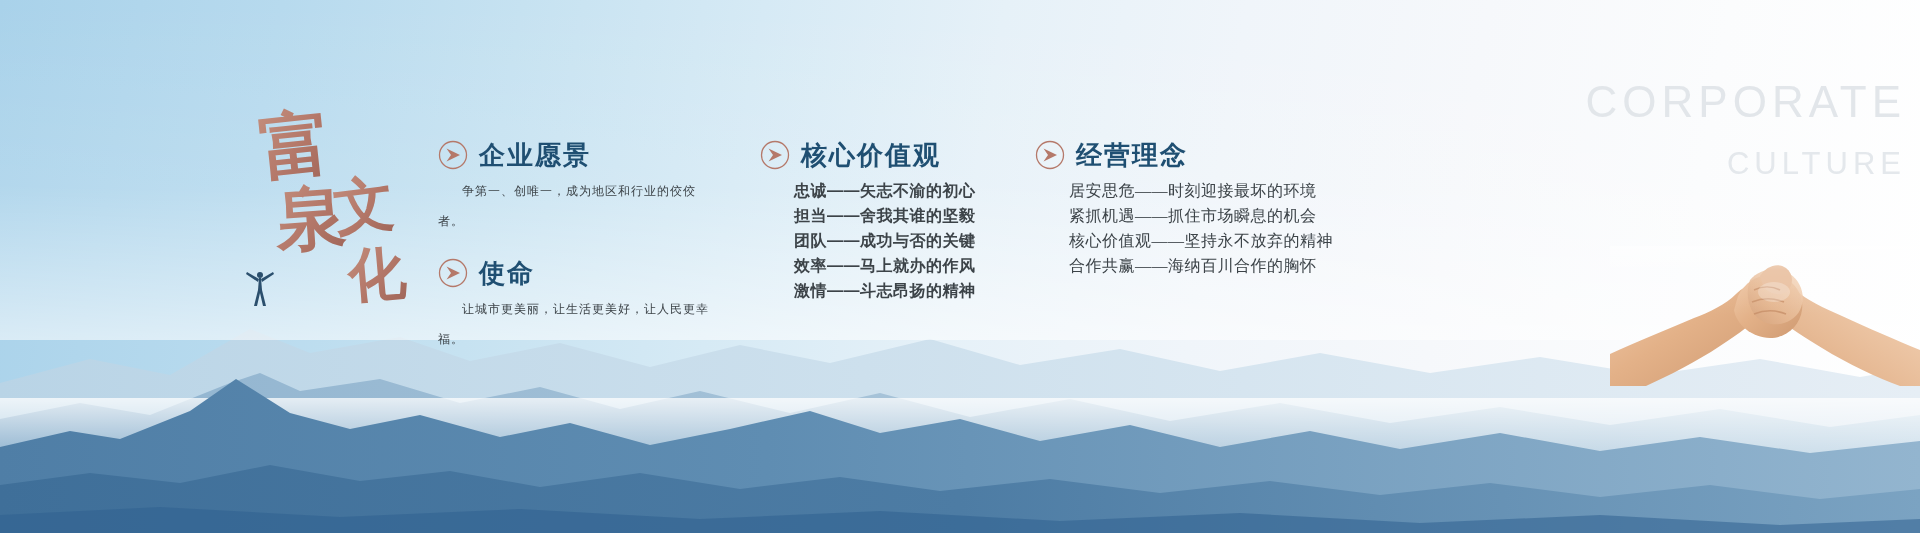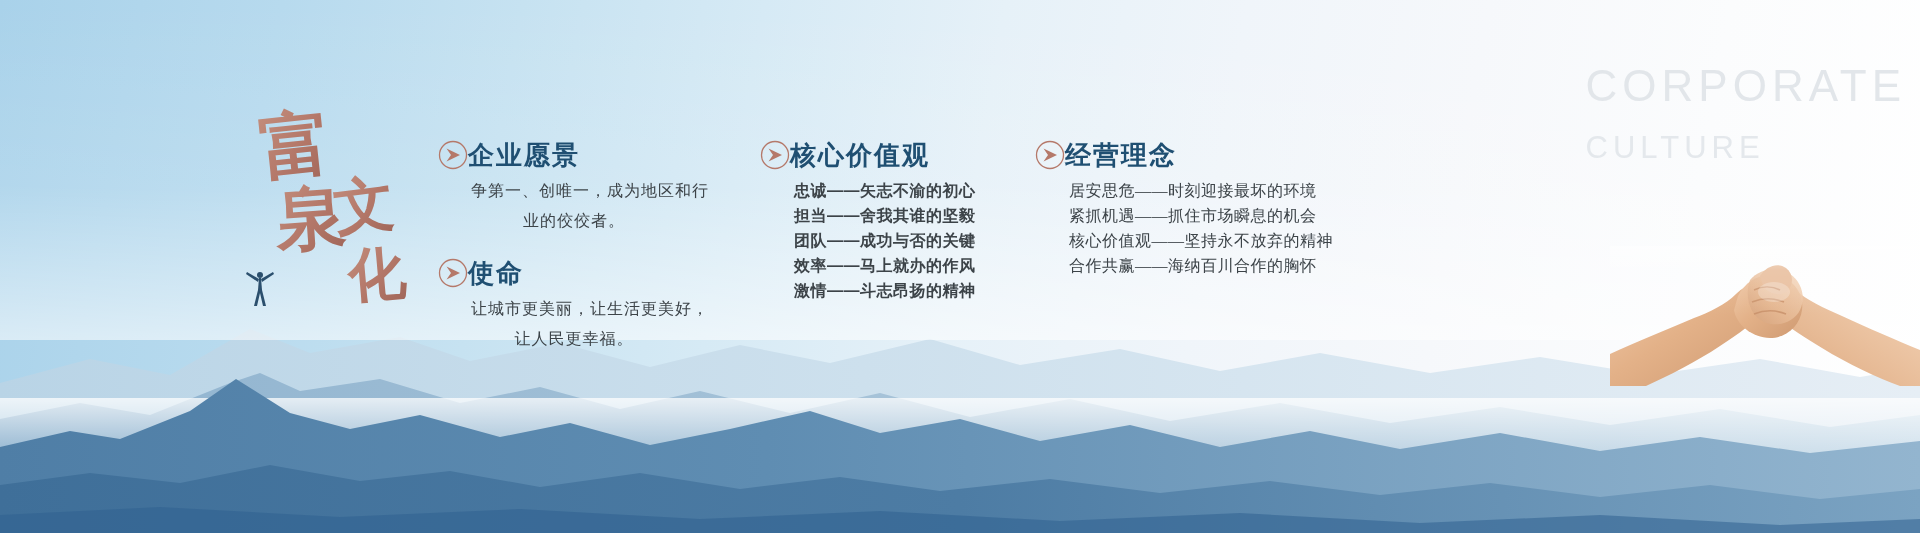--- a/index.html
+++ b/index.html
@@ -50,22 +50,22 @@
     bottom: 0;
     width: 1920px;
     height: 300px;
   }
   .mountains svg { display: block; width: 1920px; height: 300px; }
 
   
   .watermark {
     position: absolute;
     right: 14px;
-    top: 64px;
-    text-align: left;
+    top: 80px;
+    text-align: right;
     line-height: 1.0;
     user-select: none;
     pointer-events: none;
   }
   .watermark .wm-line1 {
     display: block;
     font-size: 44px;
     letter-spacing: 5px;
     color: #e2e6ea;
     font-weight: 400;
@@ -95,46 +95,46 @@
     position: absolute;
     top: 140px;
   }
   #col-vision  { left: 438px; width: 300px; }
   #col-values  { left: 760px; width: 260px; }
   #col-biz     { left: 1035px; width: 300px; }
 
   .heading {
     display: flex;
     align-items: center;
+    gap: 11px;
     margin: 0 0 4px 0;
   }
   .arrow-icon {
     flex: 0 0 auto;
     width: 30px;
     height: 30px;
     display: block;
   }
   .heading-text {
     font-size: 26px;
     font-weight: 700;
     color: #1f4f72;
     letter-spacing: 2px;
     line-height: 1.1;
     white-space: nowrap;
   }
 
   .para {
     margin: 6px 0 0 0;
-    font-size: 16px;
+    font-size: 12px;
     line-height: 30px;
     color: #3c4348;
     letter-spacing: 1px;
     text-indent: 2em;
     width: 272px;
-    text-align: center;
   }
 
   .block-gap { height: 22px; }
 
   .list {
     list-style: none;
     margin: 8px 0 0 0;
     padding: 0;
   }
   .list li {

